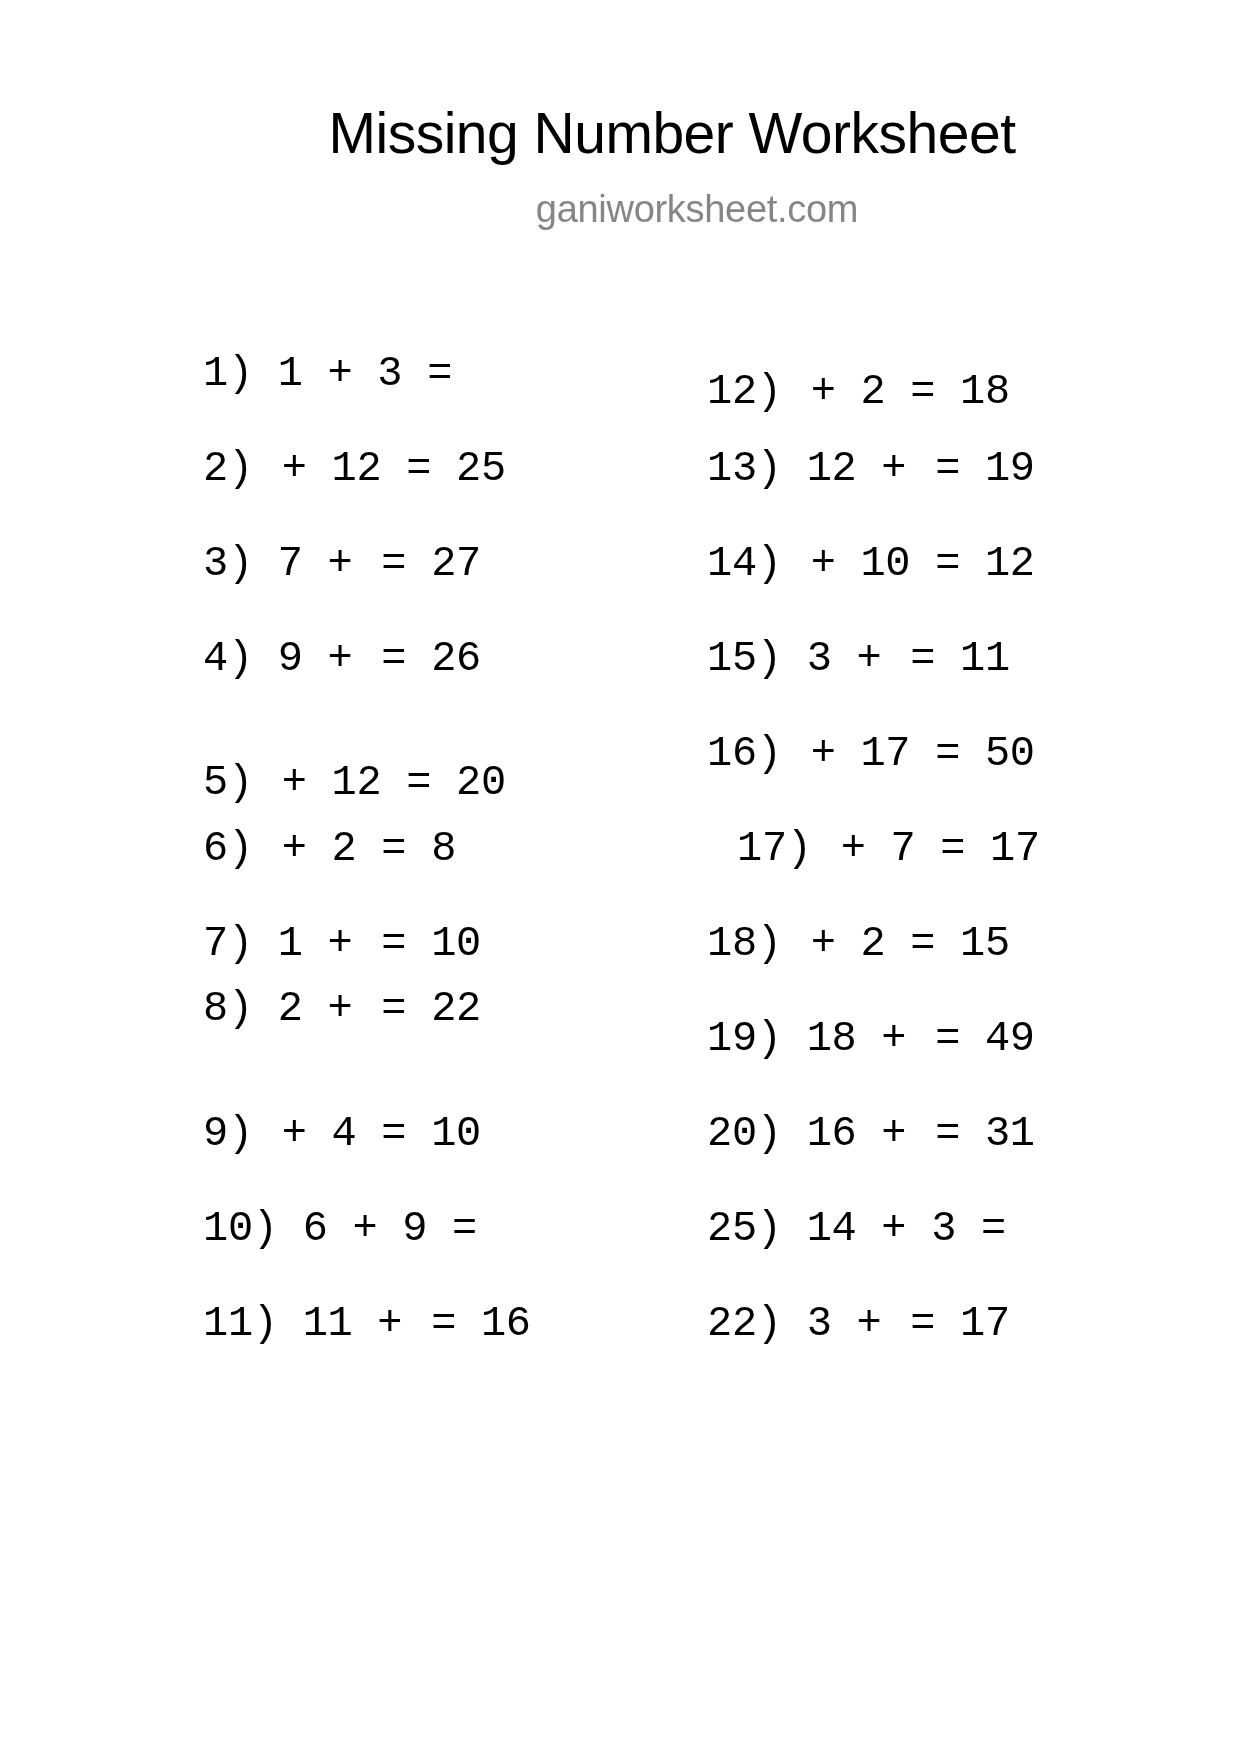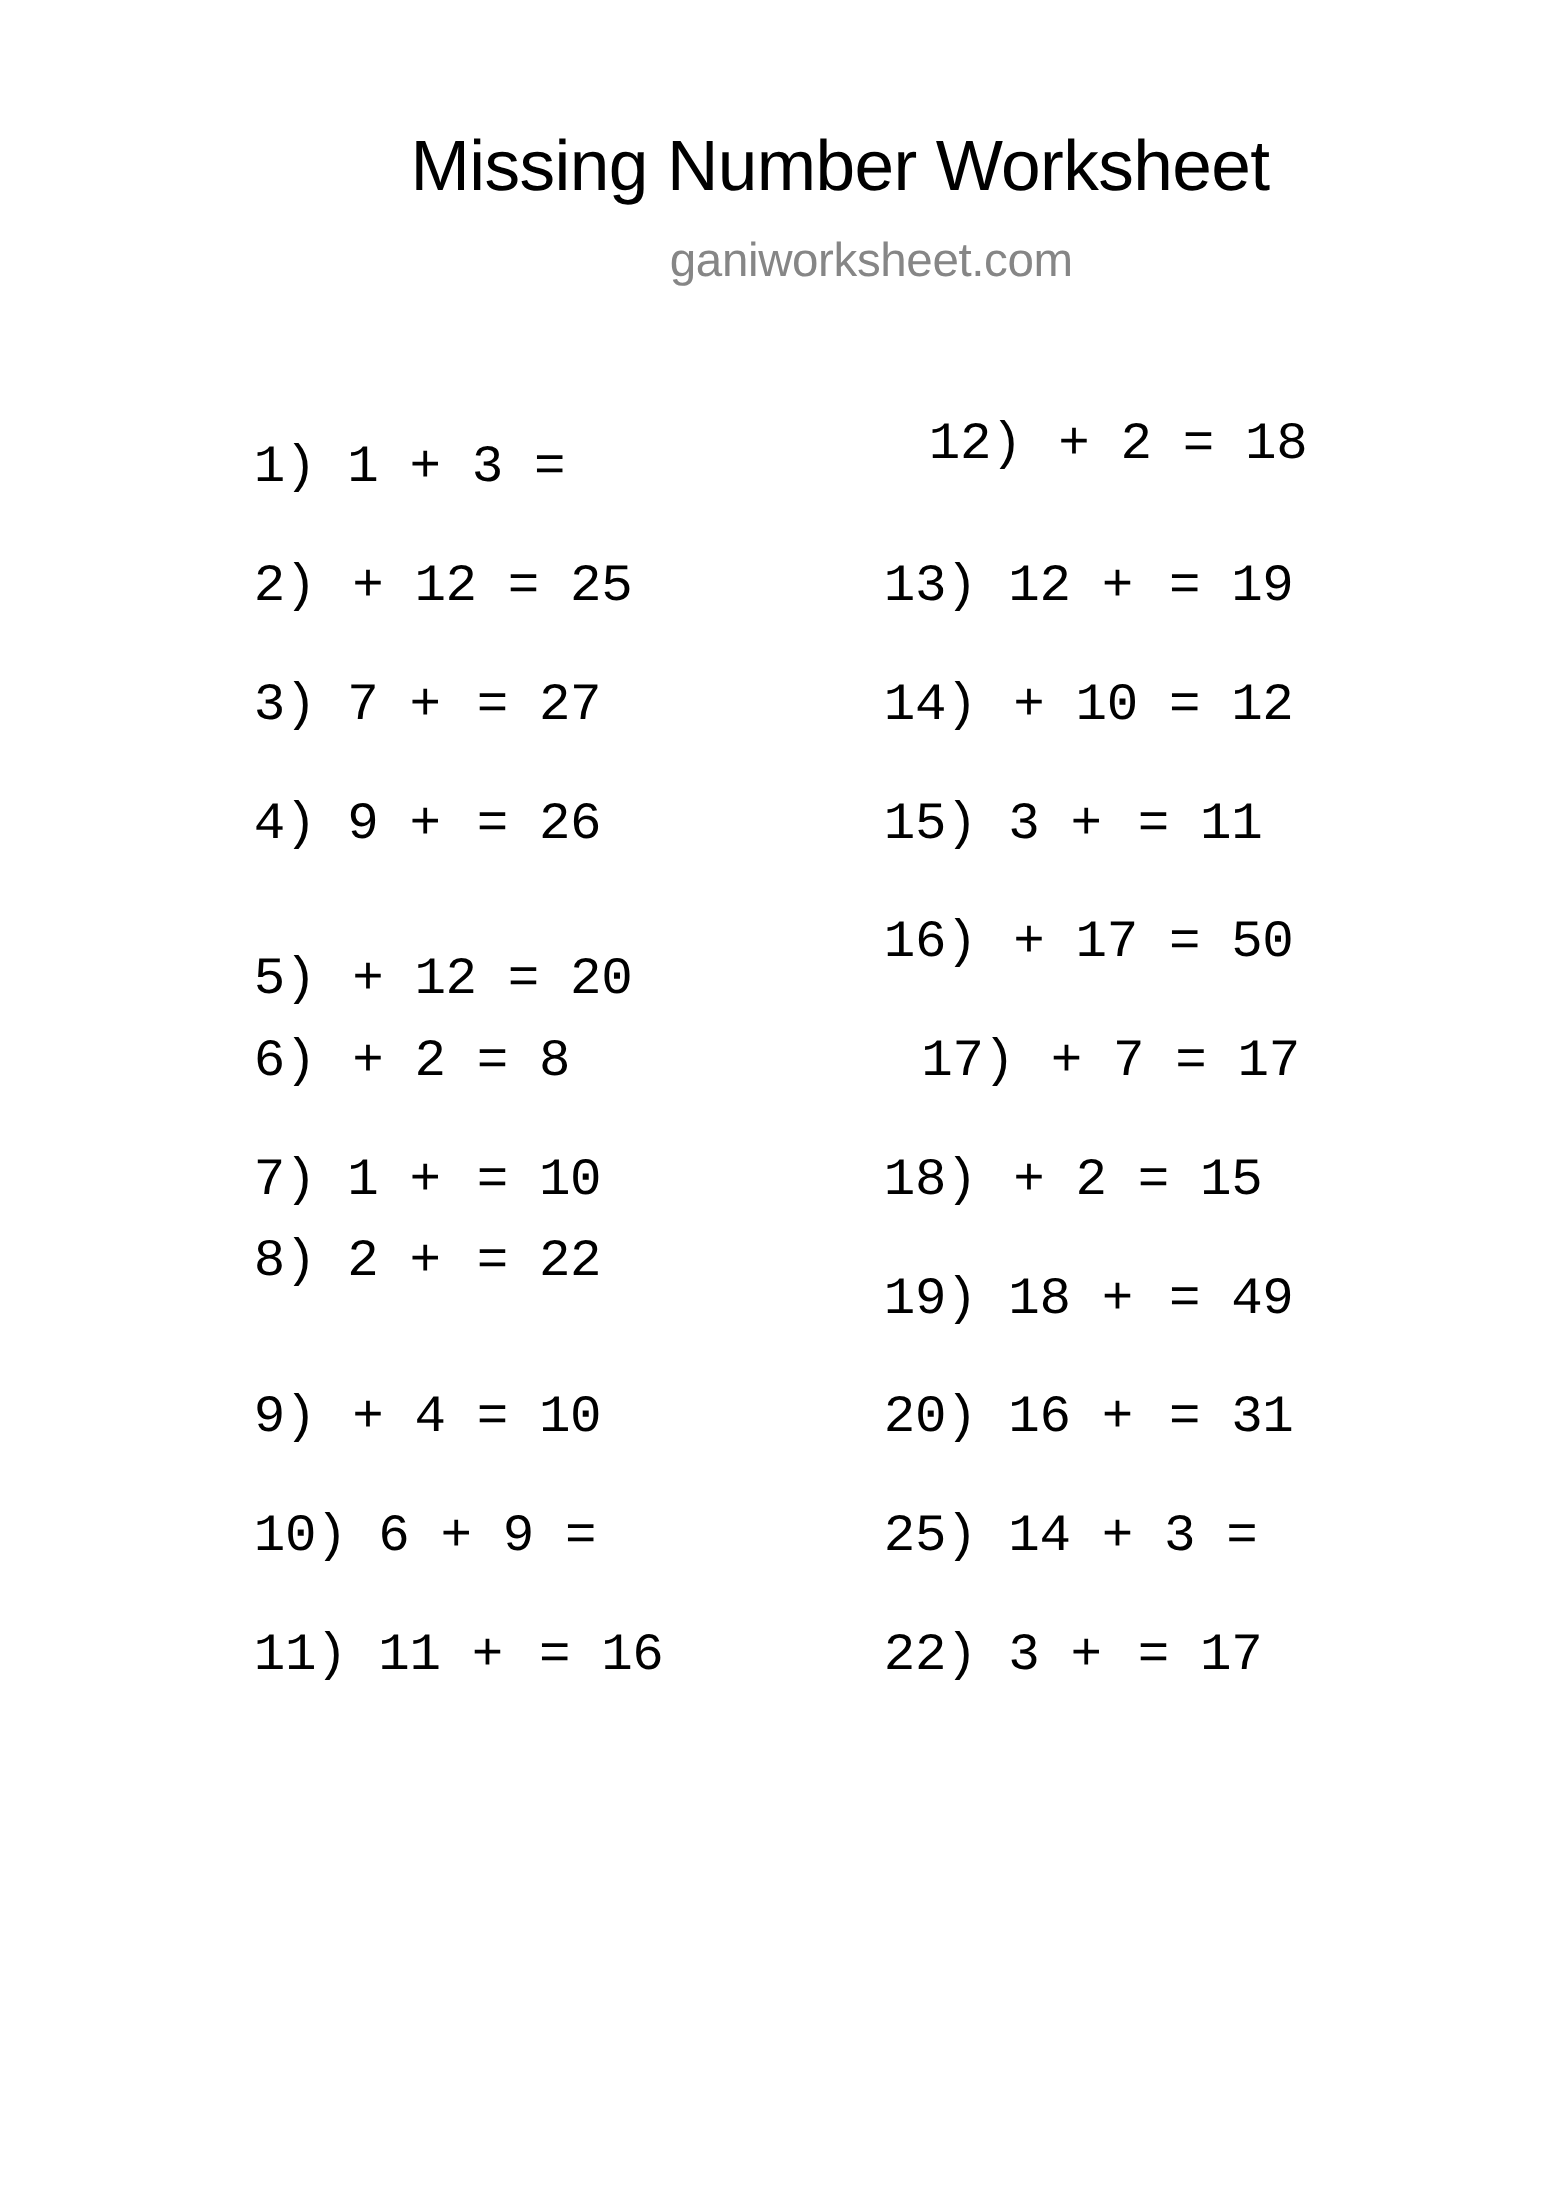--- a/index.html
+++ b/index.html
@@ -78,21 +78,21 @@
     <div class="problem" style="top: 634px;"><span>4)</span> <span>9</span> <span>+</span> <span class="blank"></span> <span>=</span> <span>26</span></div>
     <div class="problem" style="top: 729px; margin-top: 29px;"><span>5)</span> <span class="blank"></span> <span>+</span> <span>12</span> <span>=</span> <span>20</span></div>
     <div class="problem" style="top: 824px;"><span>6)</span> <span class="blank"></span> <span>+</span> <span>2</span> <span>=</span> <span>8</span></div>
     <div class="problem" style="top: 919px;"><span>7)</span> <span>1</span> <span>+</span> <span class="blank"></span> <span>=</span> <span>10</span></div>
     <div class="problem" style="top: 968px; margin-top: 16px;"><span>8)</span> <span>2</span> <span>+</span> <span class="blank"></span> <span>=</span> <span>22</span></div>
     <div class="problem" style="top: 1109px;"><span>9)</span> <span class="blank"></span> <span>+</span> <span>4</span> <span>=</span> <span>10</span></div>
     <div class="problem" style="top: 1204px;"><span>10)</span> <span>6</span> <span>+</span> <span>9</span> <span>=</span> <span class="blank"></span></div>
     <div class="problem" style="top: 1299px; text-align: right;"><span>11)</span> <span>11</span> <span>+</span> <span class="blank"></span> <span>=</span> <span>16</span></div>
   </div>
 <div class="col col-right">
-    <div class="problem" style="top: 330px; margin-left: 36px;"><span>12)</span> <span class="blank"></span> <span>+</span> <span>2</span> <span>=</span> <span>18</span></div>
+    <div class="problem" style="top: 367px;"><span>12)</span> <span class="blank"></span> <span>+</span> <span>2</span> <span>=</span> <span>18</span></div>
     <div class="problem" style="top: 444px;"><span>13)</span> <span>12</span> <span>+</span> <span class="blank"></span> <span>=</span> <span>19</span></div>
     <div class="problem" style="top: 539px;"><span>14)</span> <span class="blank"></span> <span>+</span> <span>10</span> <span>=</span> <span>12</span></div>
     <div class="problem" style="top: 634px;"><span>15)</span> <span>3</span> <span>+</span> <span class="blank"></span> <span>=</span> <span>11</span></div>
     <div class="problem" style="top: 729px;"><span>16)</span> <span class="blank"></span> <span>+</span> <span>17</span> <span>=</span> <span>50</span></div>
     <div class="problem" style="top: 824px; margin-left: 30px;"><span>17)</span> <span class="blank"></span> <span>+</span> <span>7</span> <span>=</span> <span>17</span></div>
     <div class="problem" style="top: 919px;"><span>18)</span> <span class="blank"></span> <span>+</span> <span>2</span> <span>=</span> <span>15</span></div>
     <div class="problem" style="top: 1014px;"><span>19)</span> <span>18</span> <span>+</span> <span class="blank"></span> <span>=</span> <span>49</span></div>
     <div class="problem" style="top: 1109px;"><span>20)</span> <span>16</span> <span>+</span> <span class="blank"></span> <span>=</span> <span>31</span></div>
     <div class="problem" style="top: 1204px;"><span>25)</span> <span>14</span> <span>+</span> <span>3</span> <span>=</span> <span class="blank"></span></div>
     <div class="problem" style="top: 1299px;"><span>22)</span> <span>3</span> <span>+</span> <span class="blank"></span> <span>=</span> <span>17</span></div>

